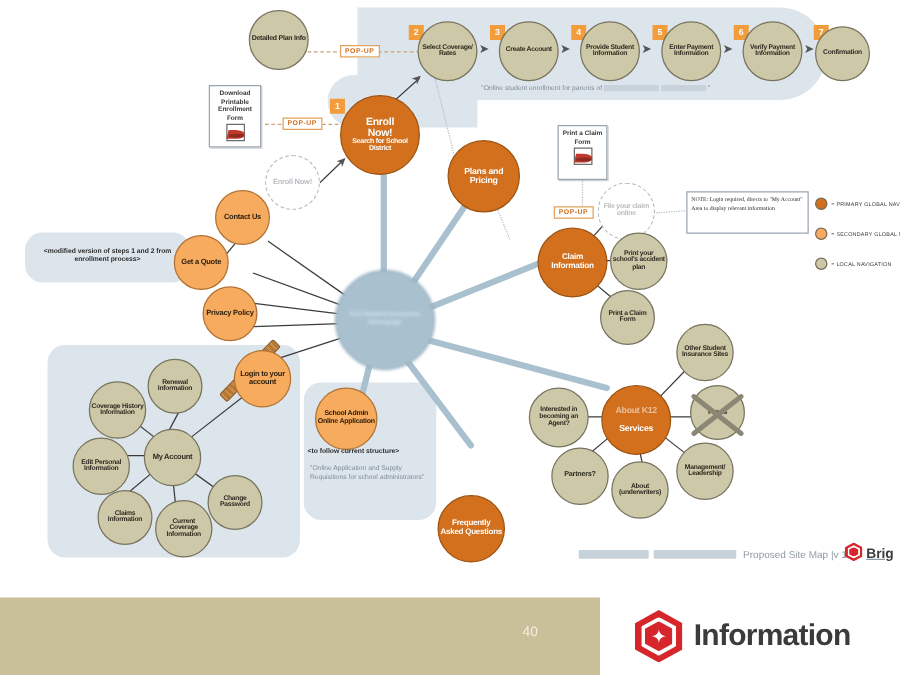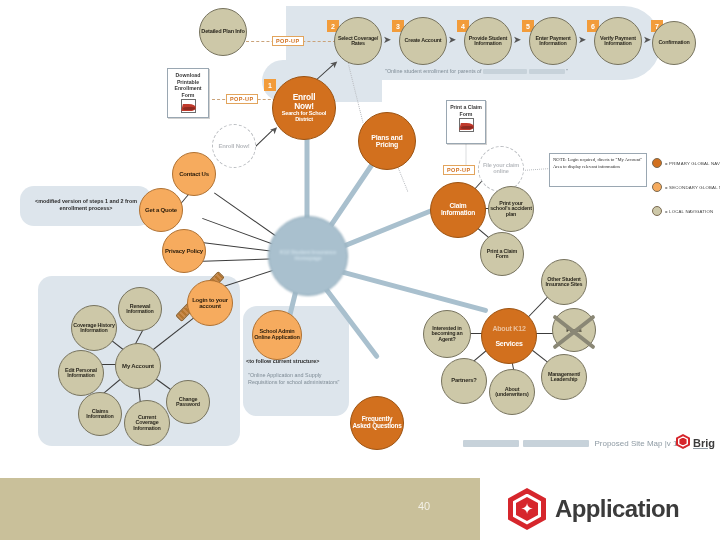--- a/index.html
+++ b/index.html
@@ -414,17 +414,17 @@
   <div id="footer">
     <div id="footbar"></div>
     <div id="pagenum">40</div>
     <div id="logobox">
       <span class="hexlogo">
         <span class="hx"></span>
           <span class="hx2"></span>
           <span class="hx3"></span>
         <span class="mark">✦</span>
       </span>
-      <span id="logotext">Application</span>
+      <span id="logotext">Information</span>
     </div>
   </div>
 
 </div>
 
 </body></html>

